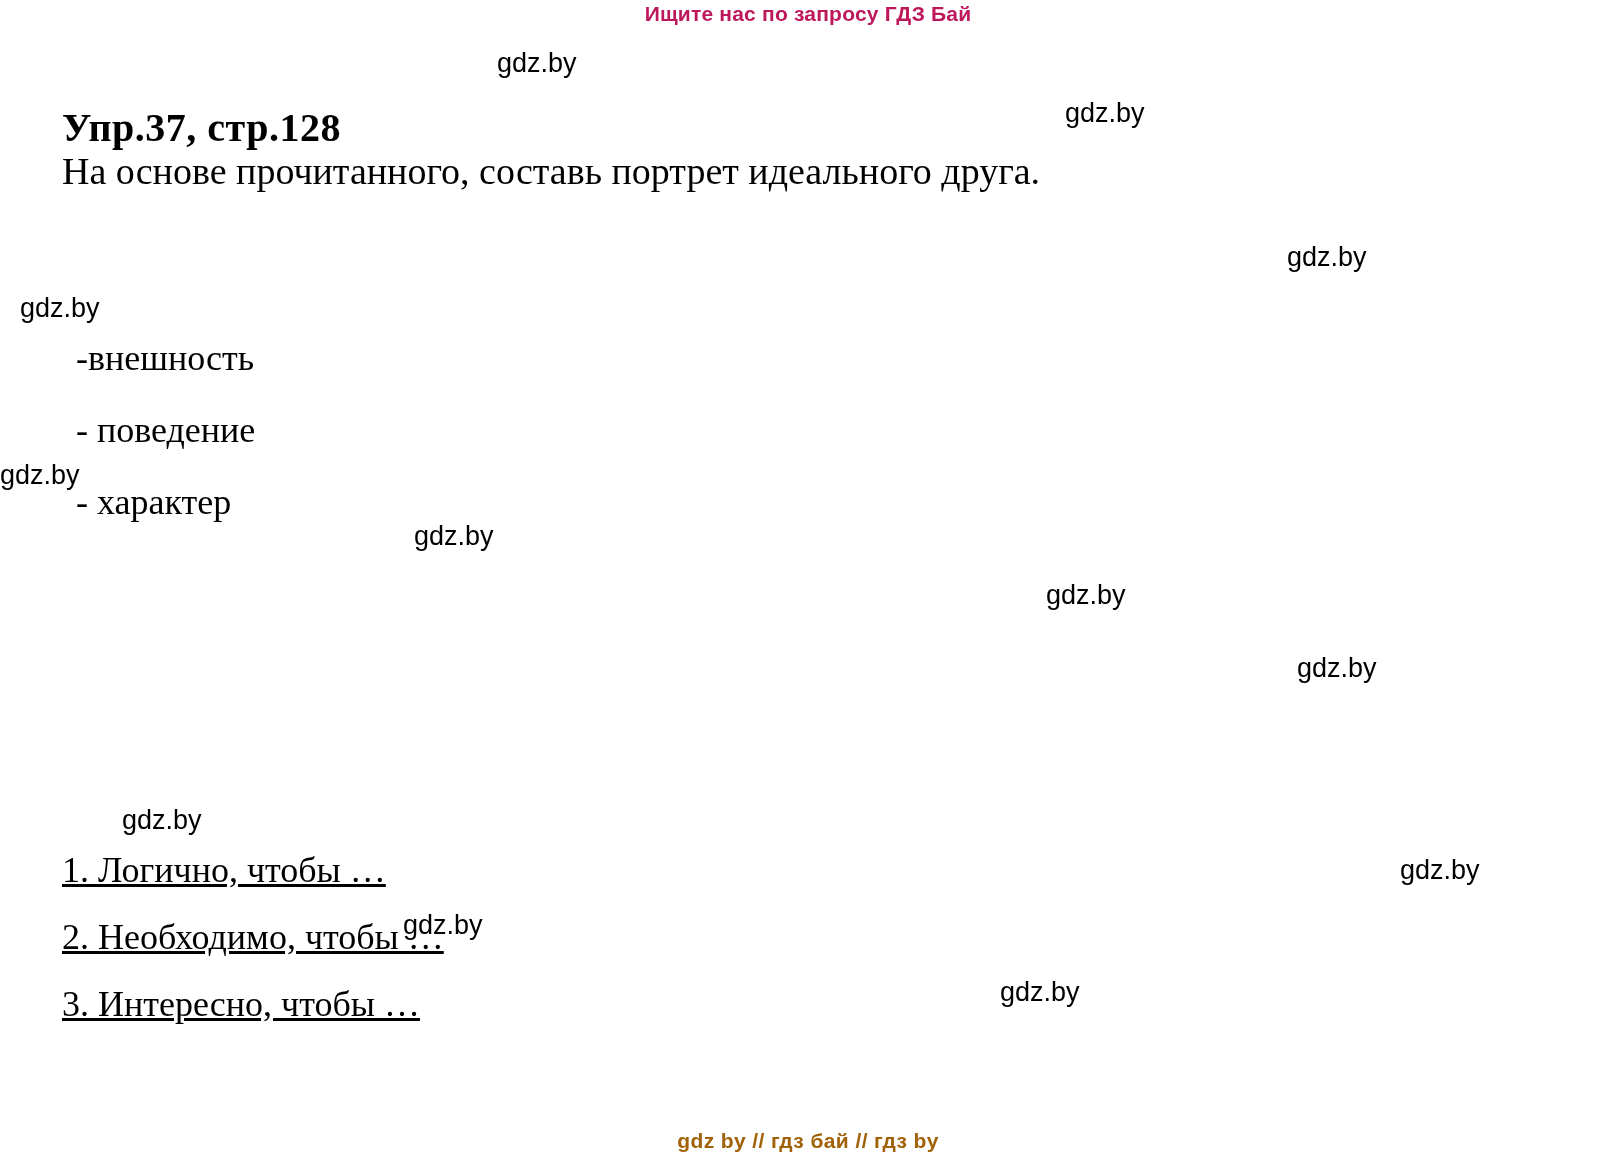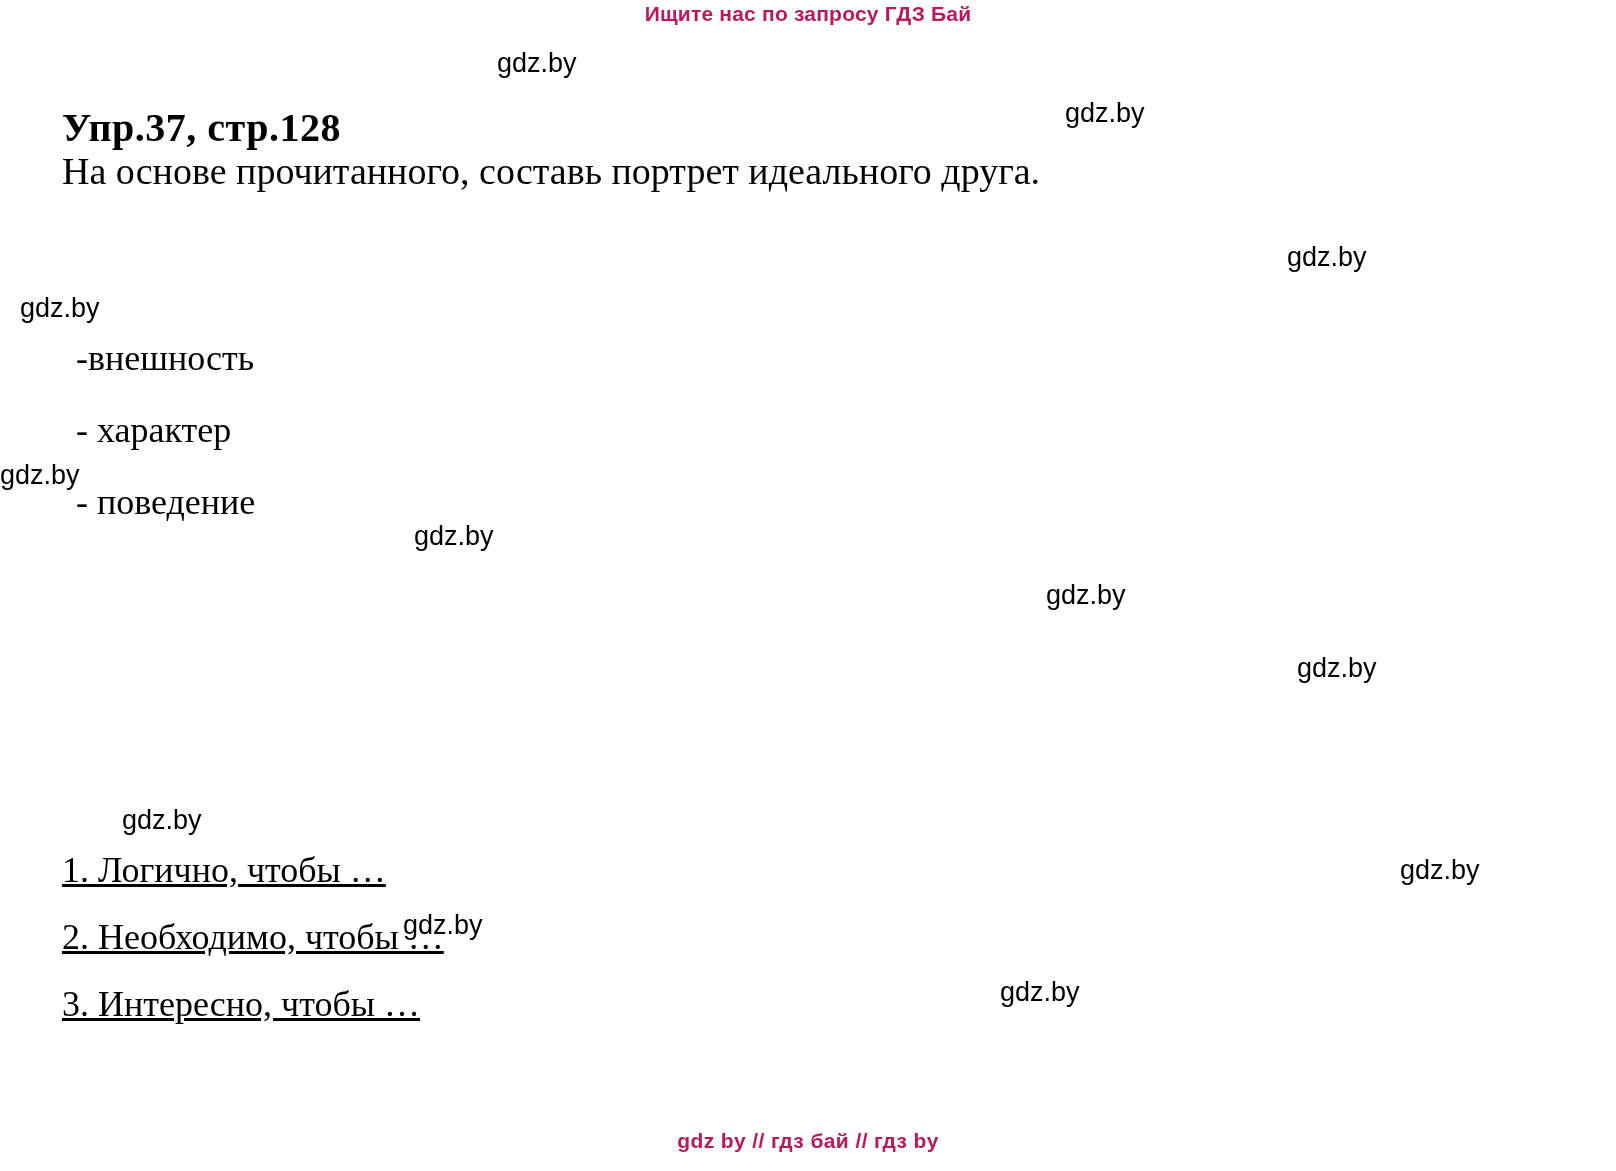--- a/index.html
+++ b/index.html
@@ -90,21 +90,21 @@
   }
   .footer {
     position: absolute;
     left: 0;
     bottom: 18px;
     width: 100%;
     text-align: center;
     font-family: "Liberation Sans", sans-serif;
     font-size: 21px;
     font-weight: bold;
-    color: #be185d;
+    color: #a16207;
     letter-spacing: 0.4px;
   }
   .wm {
     position: absolute;
     font-family: "Liberation Sans", sans-serif;
     color: #000000;
     white-space: nowrap;
     pointer-events: none;
   }
 </style>
@@ -114,22 +114,22 @@
 <div class="page">
 
   <div class="top-banner">Ищите нас по запросу ГДЗ Бай</div>
 
   <div class="exercise-title">Упр.37, стр.128</div>
 
   <div class="task-text">На основе прочитанного, составь портрет идеального друга.</div>
 
   <div class="bullets">
     <div class="bullet">-внешность</div>
+    <div class="bullet">- поведение</div>
     <div class="bullet">- характер</div>
-    <div class="bullet">- поведение</div>
   </div>
 
 
   <div class="numbered">
     <div class="numbered-item">1. Логично, чтобы …</div>
     <div class="numbered-item">2. Необходимо, чтобы …</div>
     <div class="numbered-item">3. Интересно, чтобы …</div>
   </div>
 
   <div class="footer">gdz by  //  гдз бай  //  гдз by</div>

